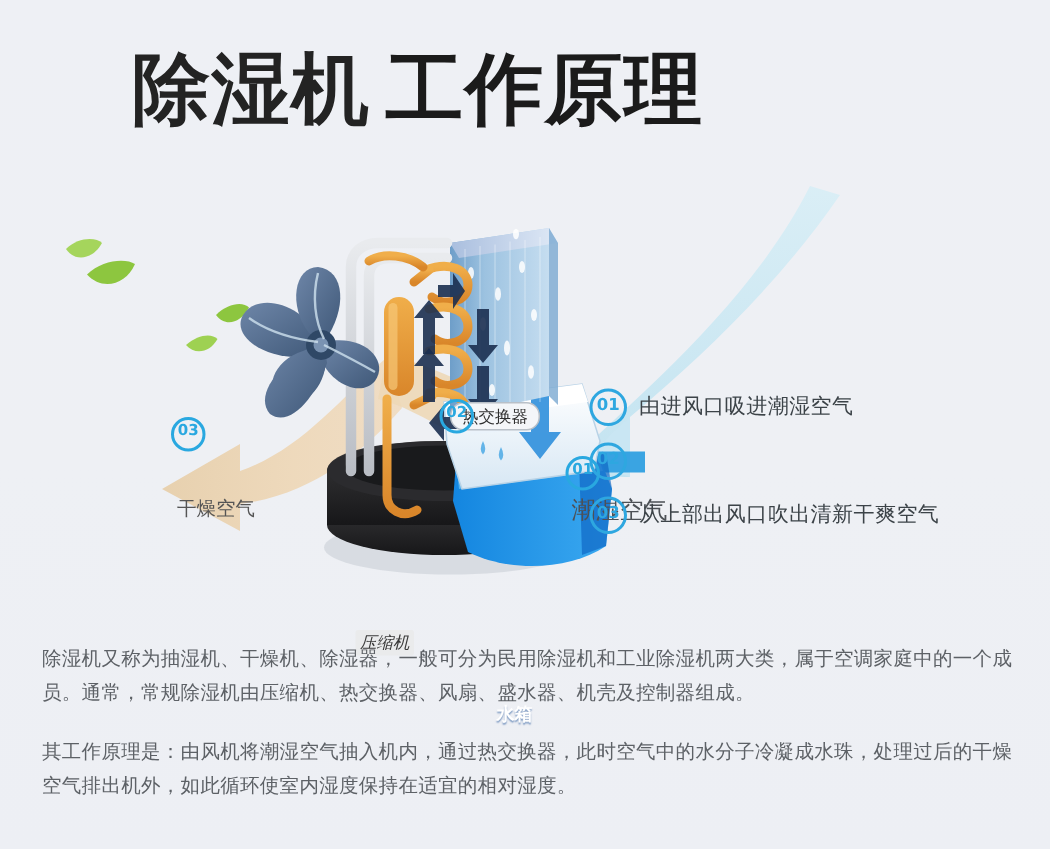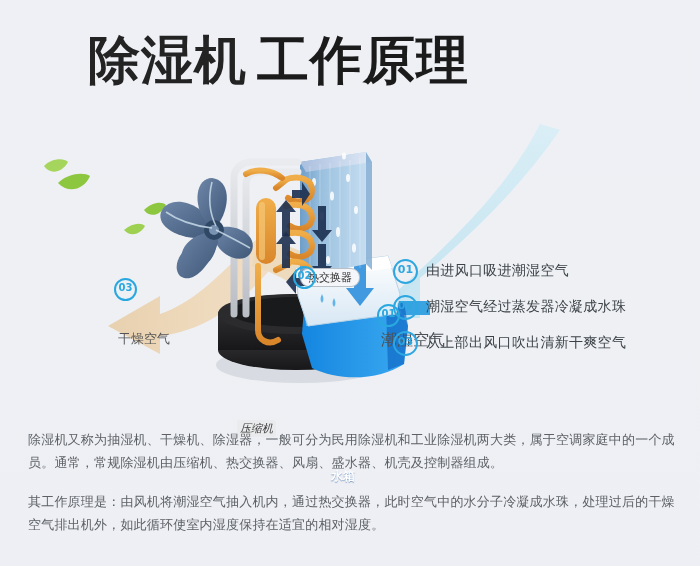--- a/index.html
+++ b/index.html
@@ -353,21 +353,20 @@
     <div class="badge-sm badge-01d">01</div>
   </div>
 
   <div class="legend">
     <div class="legend-row">
       <span class="badge-lg">01</span>
       <span class="legend-text">由进风口吸进潮湿空气</span>
     </div>
     <div class="legend-row">
       <span class="badge-lg">02</span>
-      <span class="legend-text">潮湿空气经过蒸发器冷凝成水珠</span>
     </div>
     <div class="legend-row">
       <span class="badge-lg">03</span>
       <span class="legend-text">从上部出风口吹出清新干爽空气</span>
     </div>
   </div>
 
   <div class="body-copy">
     <p class="para">除湿机又称为抽湿机、干燥机、除湿器，一般可分为民用除湿机和工业除湿机两大类，属于空调家庭中的一个成员。通常，常规除湿机由压缩机、热交换器、风扇、盛水器、机壳及控制器组成。</p>
     <p class="para">其工作原理是：由风机将潮湿空气抽入机内，通过热交换器，此时空气中的水分子冷凝成水珠，处理过后的干燥空气排出机外，如此循环使室内湿度保持在适宜的相对湿度。</p>

